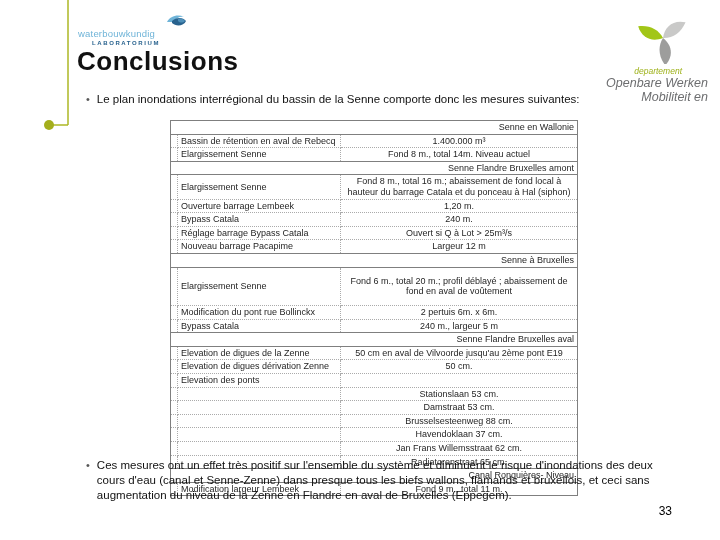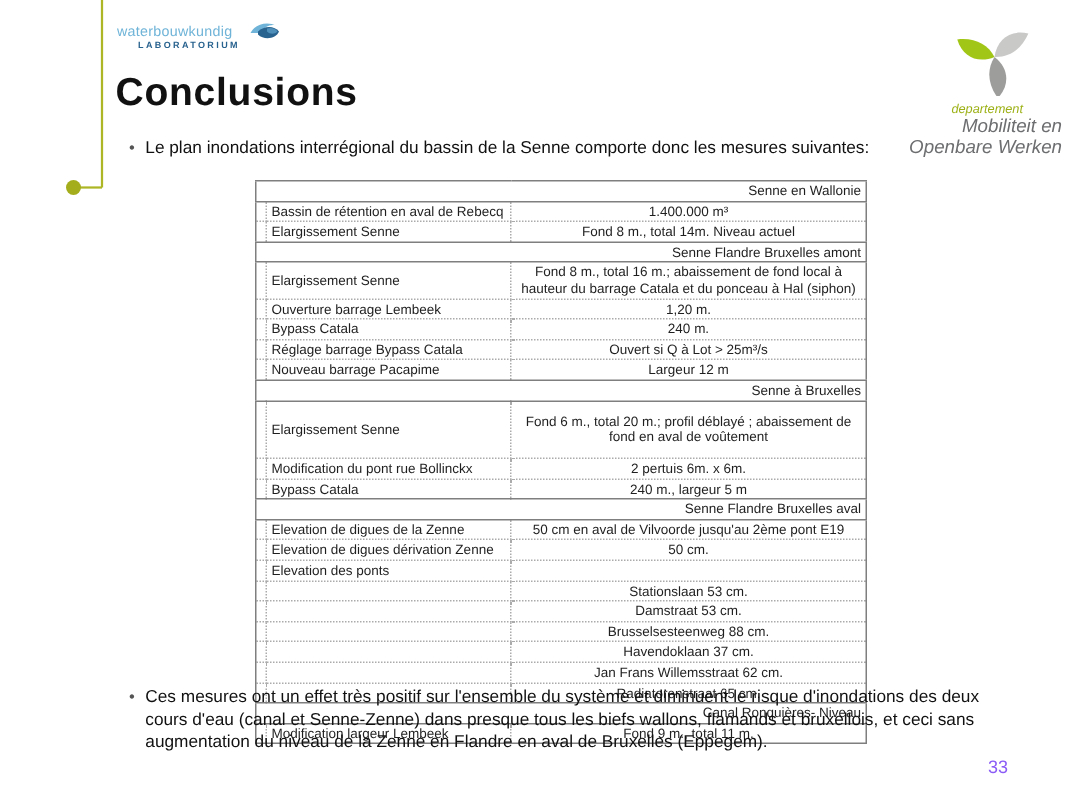--- a/index.html
+++ b/index.html
@@ -12,21 +12,21 @@
     color: #1a1a1a;
   }
   .slide { position: absolute; inset: 0; }
 
   
   .elbow { position: absolute; left: 40px; top: 0; }
 
   
   .logo-left { position: absolute; left: 78px; top: 14px; width: 92px; }
   .logo-left .mark { position: absolute; right: -18px; top: -2px; }
-  .logo-left .l1 { font-size: 9.5px; color: var(--logo-blue-light); letter-spacing: .2px; margin-top: 2px; }
+  .logo-left .l1 { font-size: 9.5px; color: var(--logo-blue-light); letter-spacing: .2px; margin-top: 14px; }
   .logo-left .l2 { font-size: 6px; color: var(--logo-blue-dark); letter-spacing: 1.6px; font-weight: bold; margin-top: 1px; padding-left: 14px; }
 
   
   .logo-right { position: absolute; right: 12px; top: 12px; width: 130px; text-align: right; }
   .logo-right .pinwheel { margin-right: 18px; }
   .logo-right .dep { font-size: 8.5px; font-style: italic; color: var(--accent-green); margin-right: 26px; margin-top: -2px; }
   .logo-right .mob { font-size: 12.5px; font-style: italic; color: #6d6e70; line-height: 1.15; }
 
   .title {
     position: absolute; left: 77px; top: 46px;
@@ -55,21 +55,21 @@
   }
   tr.data-row td { border: 1px dotted #ababab; padding: 1px 3px; }
   tr.data-row td.spacer { width: 7px; border-right: 1px dotted #ababab; }
   tr.data-row td.label { width: 163px; text-align: left; }
   tr.data-row td.value { text-align: center; }
   tr.data-row { height: 13px; }
   tr.data-row.tall td { padding-top: 8px; padding-bottom: 8px; }
 
   .page-number {
     position: absolute; right: 48px; top: 504px;
-    font-size: 12px; color: #8b5cf6;
+    font-size: 12px; color: #000000;
   }
 </style>
 </head>
 <body>
 
 <div class="slide">
 
   <svg class="elbow" width="34" height="136">
     <line x1="28" y1="0" x2="28" y2="125" stroke="#adb725" stroke-width="1.5"></line>
     <line x1="28" y1="125" x2="9" y2="125" stroke="#adb725" stroke-width="1.5"></line>
@@ -88,22 +88,22 @@
 
   <div class="logo-right">
     <svg class="pinwheel" width="54" height="52" viewBox="0 0 100 100">
       <g>
         <path d="M50 50 C46 28 58 10 82 8 C80 30 68 45 50 50 Z" fill="#c9c9c8" transform="rotate(18 50 50)"></path>
         <path d="M50 50 C46 28 58 10 82 8 C80 30 68 45 50 50 Z" fill="#9d9d9c" transform="rotate(138 50 50)"></path>
         <path d="M50 50 C46 28 58 10 82 8 C80 30 68 45 50 50 Z" fill="#a2c617" transform="rotate(258 50 50)"></path>
       </g>
     </svg>
     <div class="dep">departement</div>
+    <div class="mob">Openbare Werken</div>
     <div class="mob">Mobiliteit en</div>
-    <div class="mob">Openbare Werken</div>
   </div>
 
   <h1 class="title">Conclusions</h1>
 
   <div class="bullet-row bullet-top">
     <span class="bullet-glyph">•</span>
     <span class="bullet-text">Le plan inondations interrégional du bassin de la Senne comporte donc les mesures suivantes:</span>
   </div>
 
   <table class="measures">

